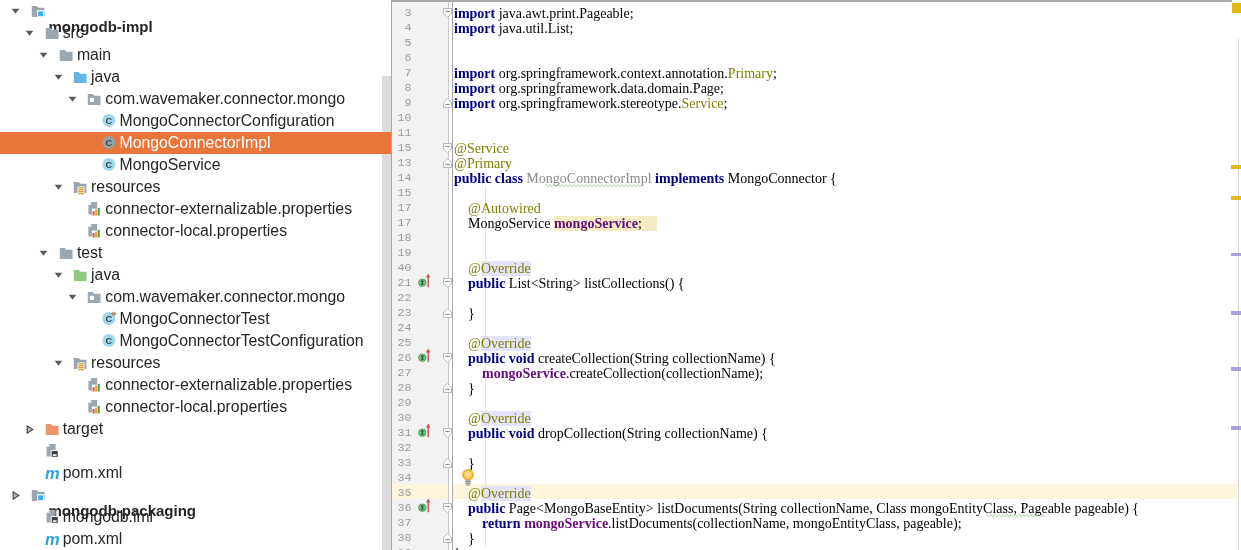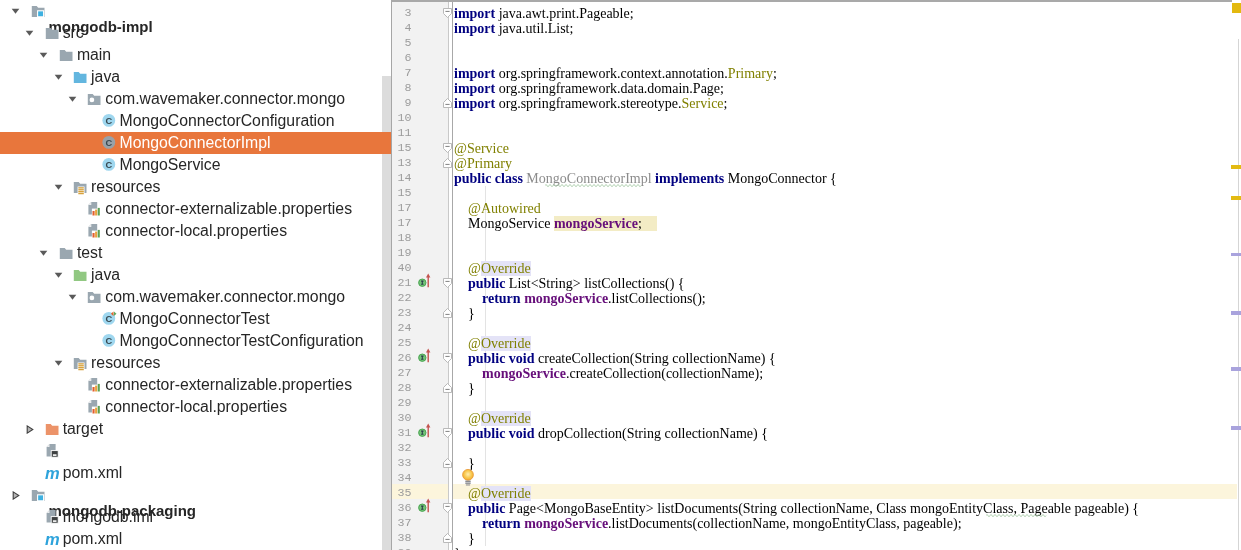--- a/index.html
+++ b/index.html
@@ -222,21 +222,20 @@
     <div class="cl" style="top:65.5px"><span class="k">import</span> org.springframework.context.annotation.<span class="a">Primary</span>;</div>
     <div class="cl" style="top:80.5px"><span class="k">import</span> org.springframework.data.domain.Page;</div>
     <div class="cl" style="top:95.5px"><span class="k">import</span> org.springframework.stereotype.<span class="a">Service</span>;</div>
     <div class="cl" style="top:140.5px"><span class="a">@Service</span></div>
     <div class="cl" style="top:155.5px"><span class="a">@Primary</span></div>
     <div class="cl" style="top:170.5px"><span class="k">public</span> <span class="k">class</span> <span class="g">MongoConnectorImpl</span> <span class="k">implements</span> MongoConnector {</div>
     <div class="cl" style="top:200.5px">    <span class="a">@Autowired</span></div>
     <div class="cl" style="top:215.5px">    MongoService <span class="f hl">mongoService</span>;</div>
     <div class="cl" style="top:260.5px">    <span class="a">@</span><span class="a ovbg">Override</span></div>
     <div class="cl" style="top:275.5px">    <span class="k">public</span> List&lt;String&gt; listCollections() {</div>
-    <div class="cl" style="top:290.5px">        <span class="k">return</span> <span class="f">mongoService</span>.listCollections();</div>
     <div class="cl" style="top:305.5px">    }</div>
     <div class="cl" style="top:335.5px">    <span class="a">@</span><span class="a ovbg">Override</span></div>
     <div class="cl" style="top:350.5px">    <span class="k">public</span> <span class="k">void</span> createCollection(String collectionName) {</div>
     <div class="cl" style="top:365.5px">        <span class="f">mongoService</span>.createCollection(collectionName);</div>
     <div class="cl" style="top:380.5px">    }</div>
     <div class="cl" style="top:410.5px">    <span class="a">@</span><span class="a ovbg">Override</span></div>
     <div class="cl" style="top:425.5px">    <span class="k">public</span> <span class="k">void</span> dropCollection(String collectionName) {</div>
     <div class="cl" style="top:455.5px">    }</div>
     <div class="cl" style="top:485.5px">    <span class="a">@</span><span class="a ovbg">Override</span></div>
     <div class="cl" style="top:500.5px">    <span class="k">public</span> Page&lt;MongoBaseEntity&gt; listDocuments(String collectionName, Class mongoEntityClass, Pageable pageable) {</div>

